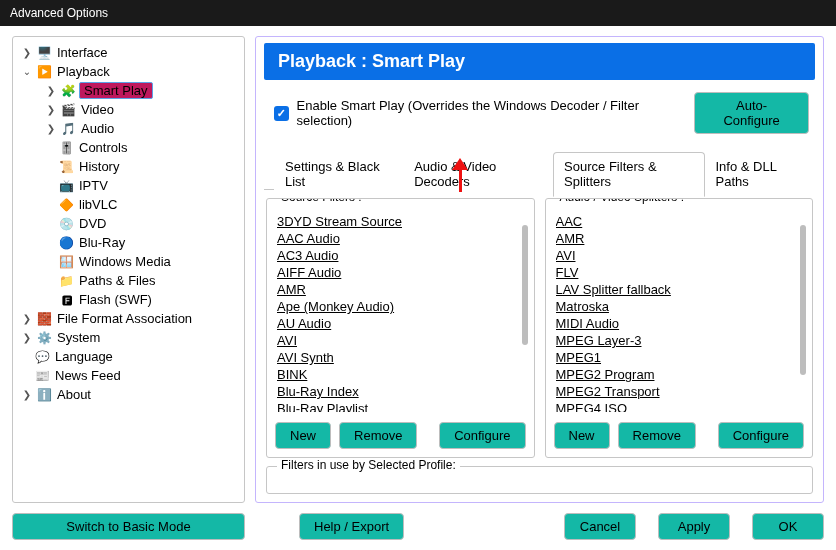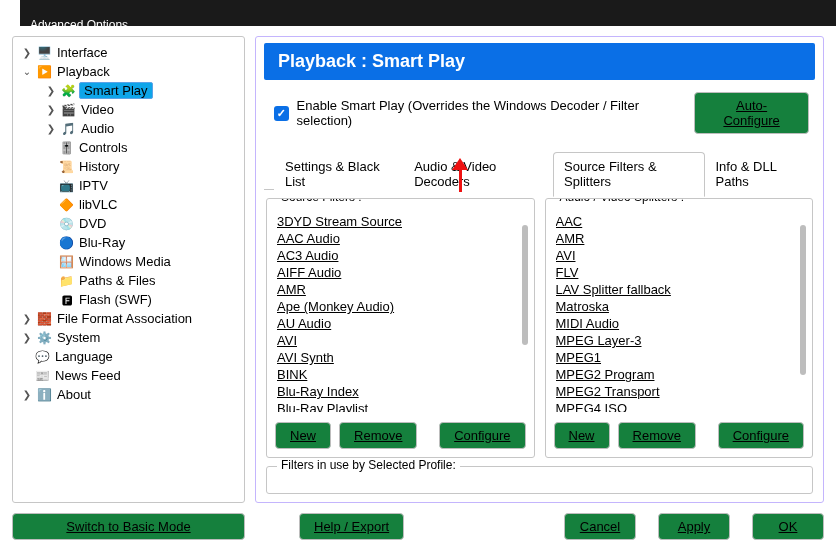--- a/index.html
+++ b/index.html
@@ -1,45 +1,45 @@
 <!DOCTYPE html>
 <html><head>
 <meta charset="utf-8">
 <style>
   * { box-sizing: border-box; font-family: "Segoe UI", Arial, sans-serif; }
   body { margin:0; background:#fff; width:836px; height:550px; overflow:hidden; font-size:13px; color:#000;}
-  .titlebar{background:#1a1a1a;color:#fff;height:26px;line-height:26px;padding:12px 10px;font-size:12px;margin-left:20px;}
+  .titlebar{background:#1a1a1a;color:#fff;height:26px;line-height:26px;padding:0 10px;font-size:12px;}
   .client{padding:10px 12px 10px 12px;height:calc(550px - 26px);display:flex;flex-direction:column;}
   .main-row{flex:1;display:flex;gap:10px;overflow:hidden;}
   .tree-panel{width:233px;border:1px solid #c6c6c6;border-radius:3px;padding:6px 4px;overflow:auto;}
   .right-panel{flex:1;border:1px solid #c4b5fd;border-radius:3px;display:flex;flex-direction:column;overflow:hidden;}
   .header-bar{background:#0a6fe6;color:#fff;font-weight:700;font-size:18px;padding:8px 14px;margin:6px 8px 8px 8px;border-radius:2px;}
   .opt-row{display:flex;align-items:center;gap:8px;padding:4px 14px 10px 18px;}
   .chk{width:15px;height:15px;border-radius:3px;background:#0a6fe6;display:flex;align-items:center;justify-content:center;color:#fff;font-size:11px;font-weight:bold;}
   .auto-btn{margin-left:auto;}
-  button.std{background:#15803d;border:1px solid #bdbdbd;border-radius:4px;padding:5px 14px;font-size:13px;cursor:pointer;text-decoration:underline;}
+  button.std{background:#14b8a6;border:1px solid #bdbdbd;border-radius:4px;padding:5px 14px;font-size:13px;cursor:pointer;}
   .tabs-row{display:flex;gap:0;padding-left:10px;border-bottom:1px solid #c6c6c6;margin:0 8px;}
   .tab{padding:6px 10px 7px 10px;font-size:13px;color:#000;cursor:pointer;border:1px solid transparent;border-bottom:none;position:relative;top:8px;background:#fff;}
   .tab.active{border-color:#c6c6c6;border-bottom:1px solid #fff;border-radius:4px 4px 0 0;}
   .lists-wrap{display:flex;gap:10px;padding:8px 10px 4px 10px;flex:1;overflow:hidden;}
   .group{flex:1;border:1px solid #c6c6c6;border-radius:3px;position:relative;display:flex;flex-direction:column;overflow:hidden;}
   .group-title{position:absolute;top:-9px;left:10px;background:#fff;padding:0 4px;font-size:12px;}
   .list{flex:1;overflow:hidden;margin:14px 6px 4px 10px;position:relative;}
   .list-inner{overflow:hidden;height:100%;text-decoration:underline;}
   .item{font-size:13px;line-height:17px;white-space:nowrap;}
   .scrollthumb{position:absolute;right:0;width:6px;background:#bdbdbd;border-radius:3px;}
   .btn-row{display:flex;gap:8px;padding:6px 8px 8px 8px;}
   .btn-row .spacer{flex:1;}
   .profile-row{margin:4px 10px 8px 10px;border:1px solid #c6c6c6;border-radius:3px;padding:8px 10px 18px 10px;font-size:12px;position:relative;}
   .profile-title{position:absolute;top:-9px;left:10px;background:#fff;padding:0 4px;}
   .bottom-row{display:flex;gap:22px;padding-top:10px;align-items:center;}
   .tree-row{display:flex;align-items:center;gap:4px;height:19px;padding-left:4px;cursor:pointer;white-space:nowrap;}
   .tw{width:12px;text-align:center;color:#555;font-size:10px;}
   .ic{width:16px;height:16px;display:flex;align-items:center;justify-content:center;font-size:12px;}
-  .sel{background:#0ea5e9;border:1px solid #5aa3e8;border-radius:2px;padding:0 4px;margin-left:-2px;}
+  .sel{background:#be185d;border:1px solid #5aa3e8;border-radius:2px;padding:0 4px;margin-left:-2px;}
   .arrow{position:absolute;left:452px;top:158px;pointer-events:none;}
   .arrow-stem{width:3px;height:24px;background:#e11;position:absolute;left:7px;top:10px;}
   .arrow-head{width:0;height:0;border-left:8px solid transparent;border-right:8px solid transparent;border-bottom:12px solid #e11;position:absolute;left:0;top:0;}
 </style>
 </head>
 <body>
 
 <div class="titlebar">
   <span>Advanced Options</span>
 </div>

